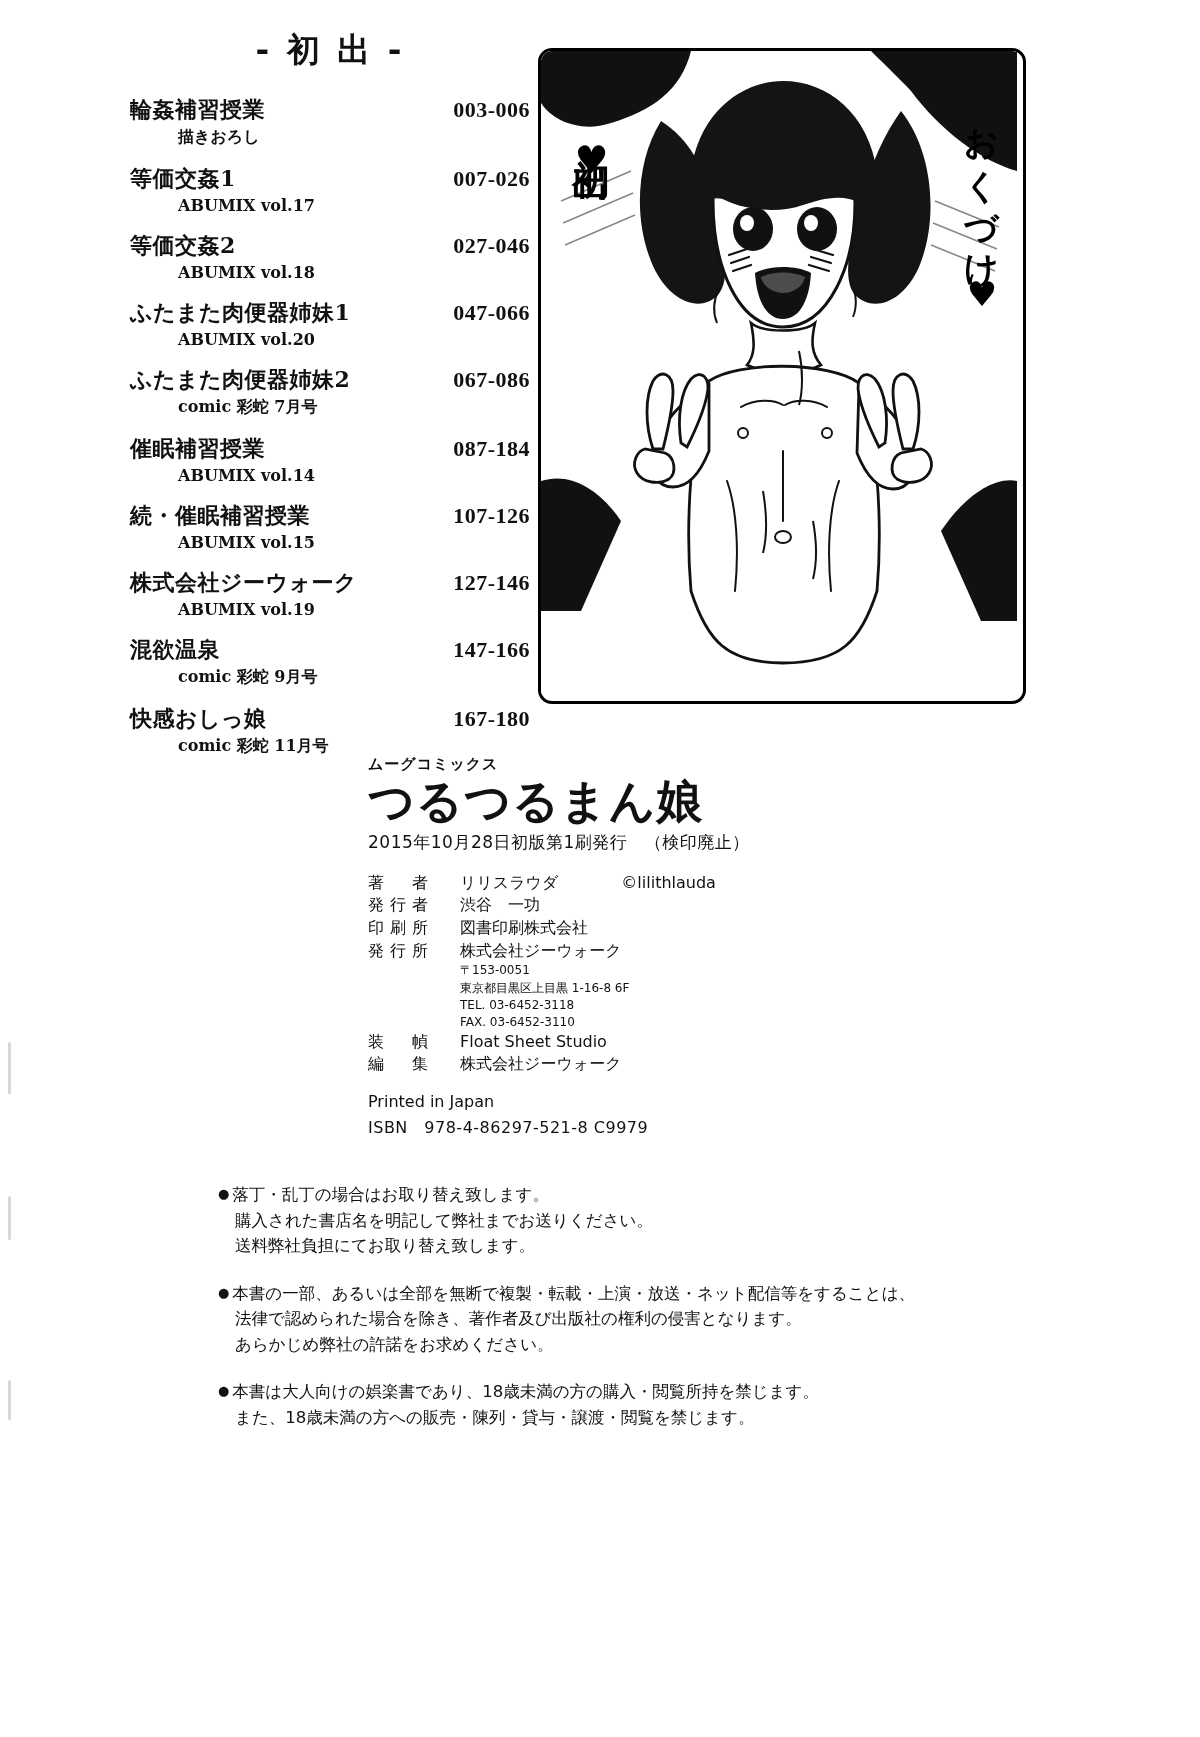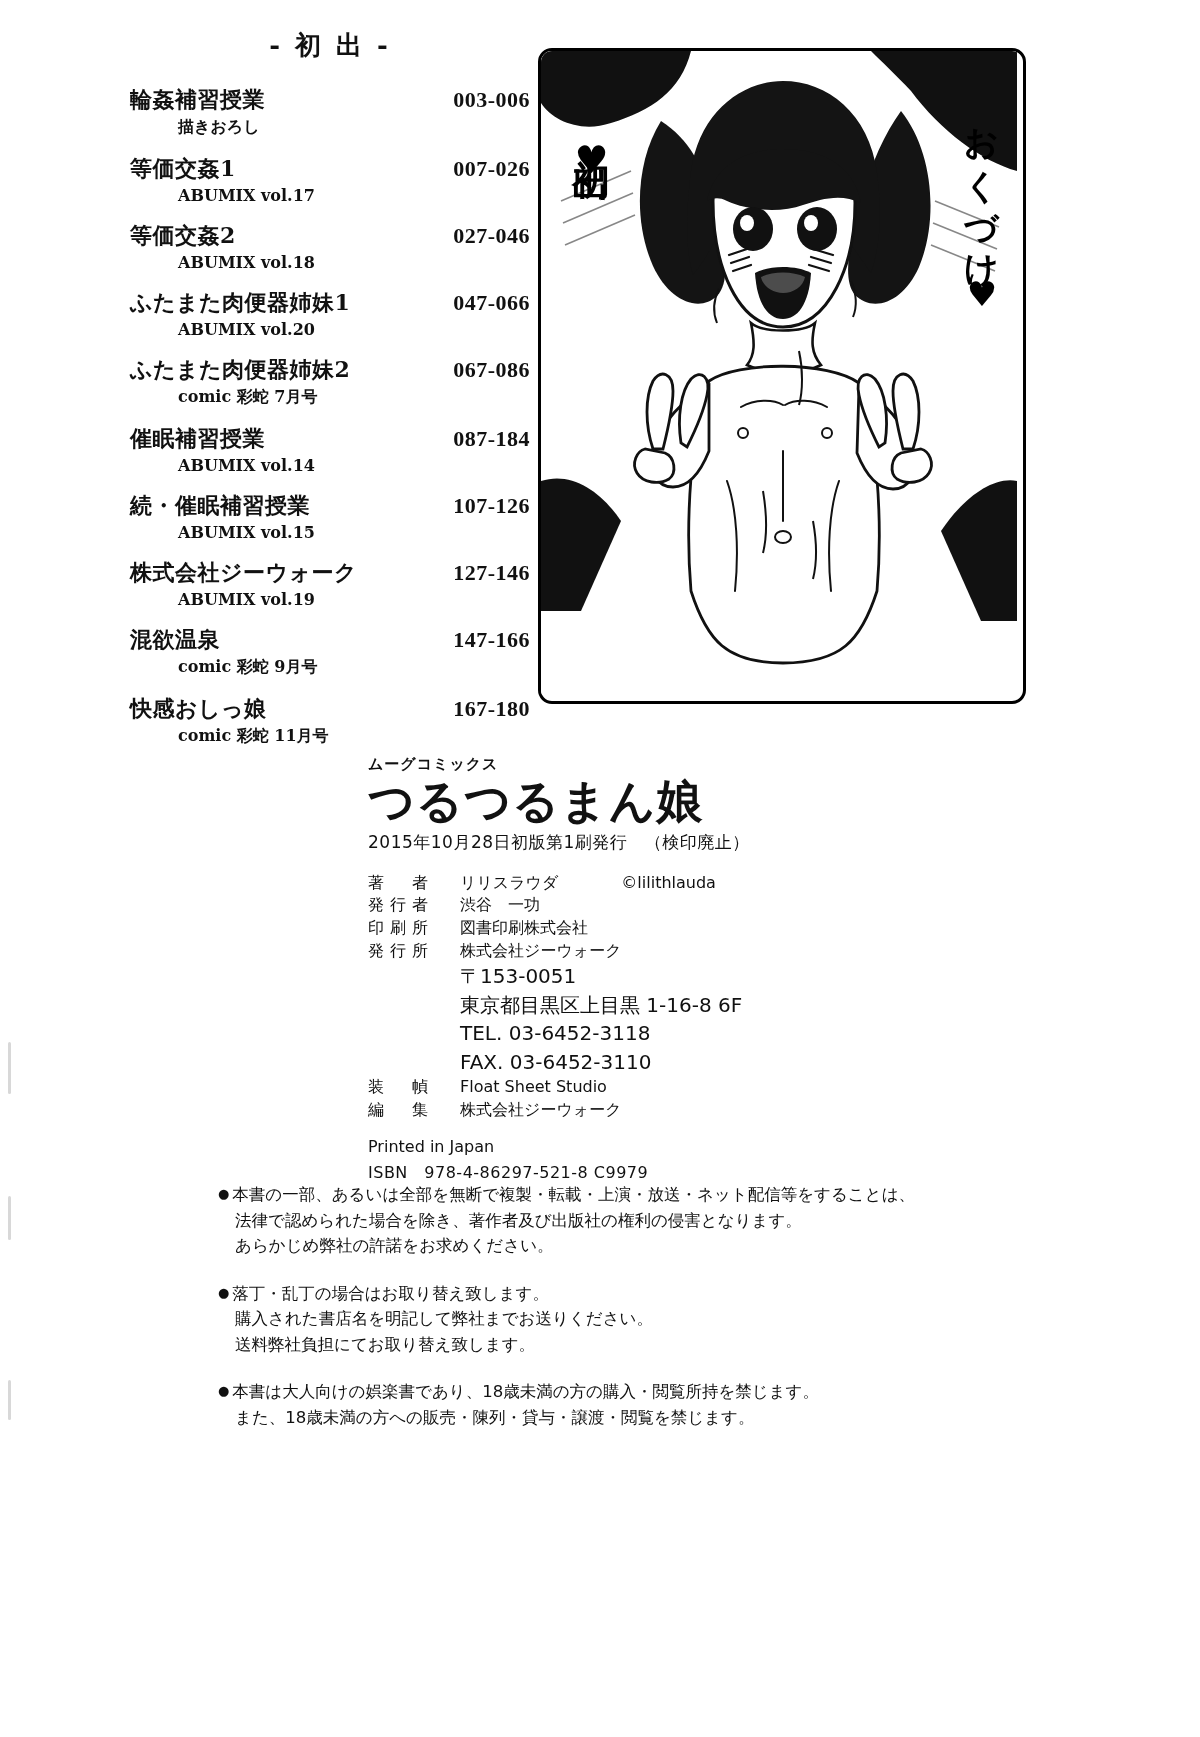--- a/index.html
+++ b/index.html
@@ -18,21 +18,21 @@
 
   
   #toc {
     position: absolute;
     left: 130px;
     top: 28px;
     width: 400px;
   }
   #toc-title {
     text-align: center;
-    font-size: 26px;
+    font-size: 33px;
     font-weight: bold;
     letter-spacing: 3px;
     margin: 0 0 22px 0;
     font-family: "DejaVu Serif", serif;
   }
   .toc-entry {
     margin-bottom: 16px;
   }
   .toc-line {
     display: flex;
@@ -129,21 +129,21 @@
     letter-spacing: 6px;
   }
   .credit-value {
     flex: 1;
   }
   .credit-value .copy {
     margin-left: 58px;
   }
   .credit-indent {
     margin-left: 92px;
-    font-size: 20px;
+    font-size: 12px;
     line-height: 1.42;
   }
   .plain-line {
     font-size: 16px;
     line-height: 1.5;
     margin-top: 2px;
   }
   #printed-in {
     margin-top: 14px;
   }
@@ -400,30 +400,30 @@
     <span class="credit-value">株式会社ジーウォーク</span>
   </div>
 
   <div class="plain-line" id="printed-in">Printed in Japan</div>
   <div class="plain-line" id="isbn">ISBN　978-4-86297-521-8 C9979</div>
 </div>
 
 <div id="notices">
 
   <div class="notice">
+    <div class="notice-line first">落丁・乱丁の場合はお取り替え致します。</div>
+    <div class="notice-line cont">購入された書店名を明記して弊社までお送りください。</div>
+    <div class="notice-line cont">送料弊社負担にてお取り替え致します。</div>
+  </div>
+
+  <div class="notice">
     <div class="notice-line first">本書の一部、あるいは全部を無断で複製・転載・上演・放送・ネット配信等をすることは、</div>
     <div class="notice-line cont">法律で認められた場合を除き、著作者及び出版社の権利の侵害となります。</div>
     <div class="notice-line cont">あらかじめ弊社の許諾をお求めください。</div>
   </div>
 
-  <div class="notice">
-    <div class="notice-line first">落丁・乱丁の場合はお取り替え致します。</div>
-    <div class="notice-line cont">購入された書店名を明記して弊社までお送りください。</div>
-    <div class="notice-line cont">送料弊社負担にてお取り替え致します。</div>
-  </div>
-
 
   <div class="notice">
     <div class="notice-line first">本書は大人向けの娯楽書であり、18歳未満の方の購入・閲覧所持を禁じます。</div>
     <div class="notice-line cont">また、18歳未満の方への販売・陳列・貸与・譲渡・閲覧を禁じます。</div>
   </div>
 
 </div>
 
 </body></html>

